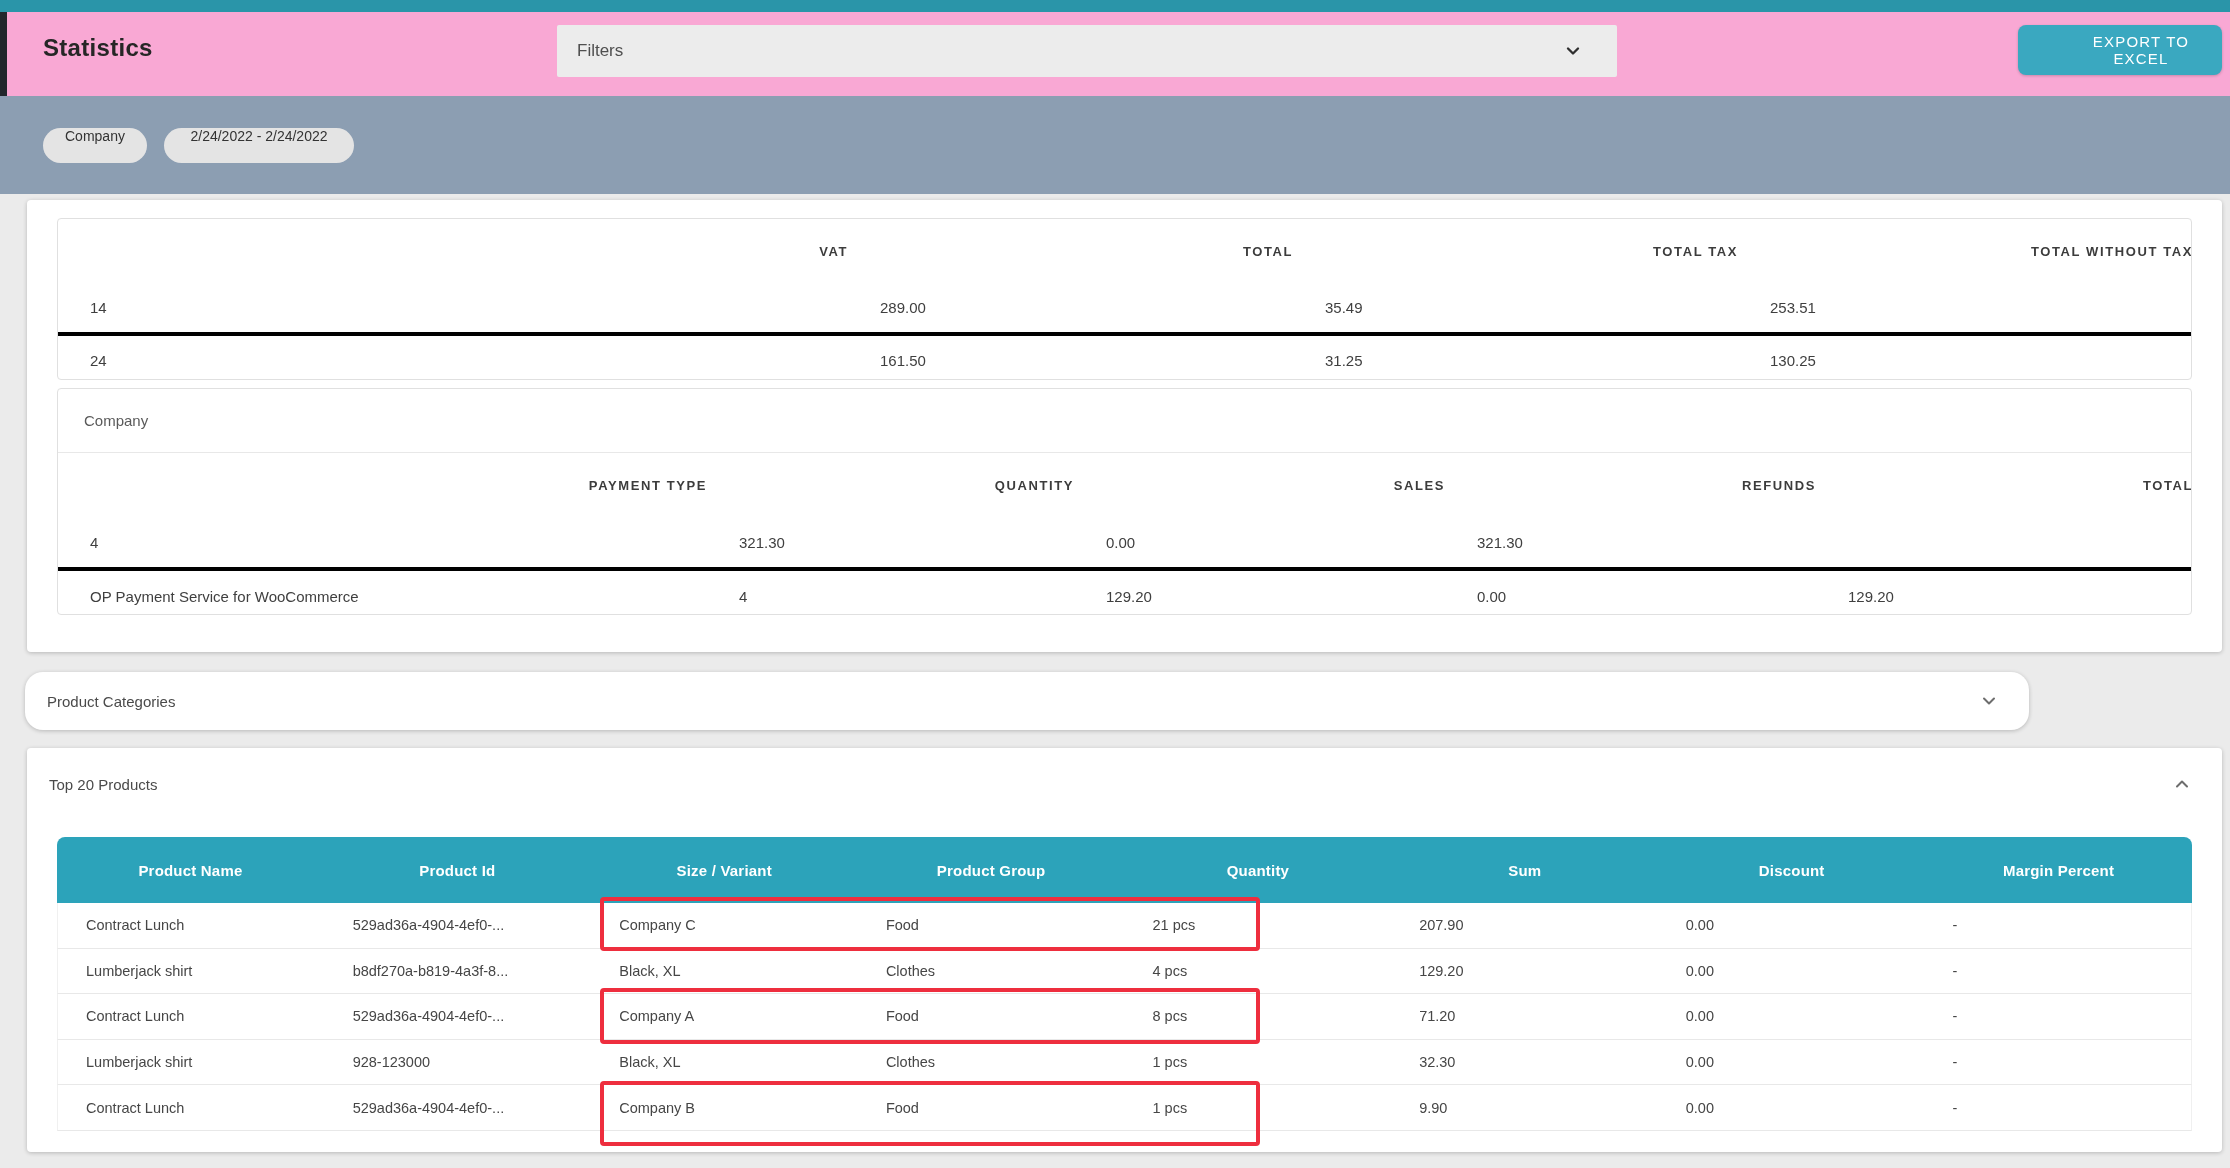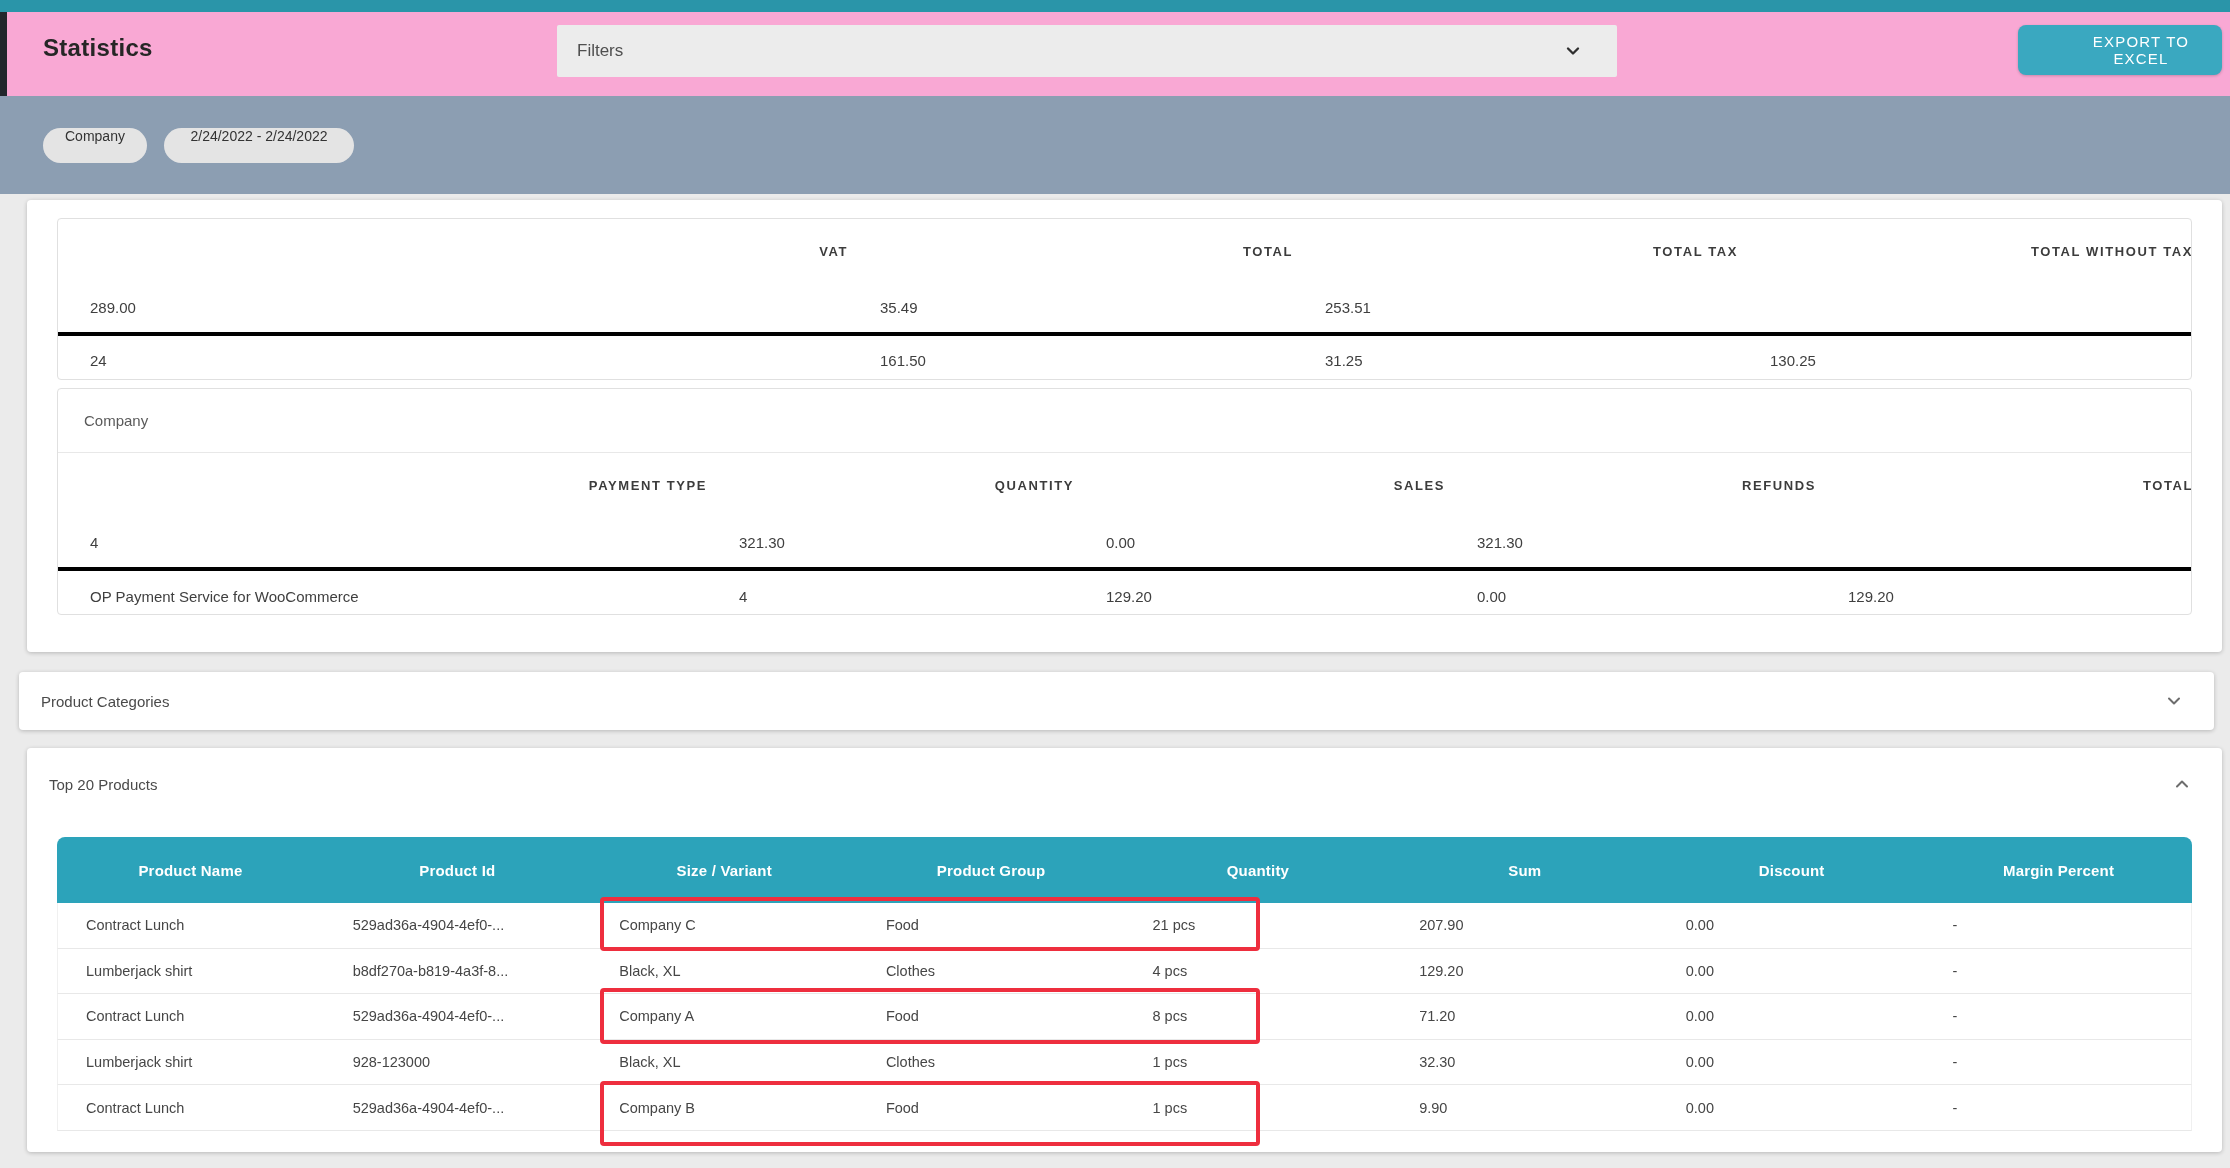--- a/index.html
+++ b/index.html
@@ -23,21 +23,21 @@
   .chipbar{position:absolute;left:0;top:96px;width:2230px;height:98px;background:#8c9eb2;}
   .chip{position:absolute;top:32px;height:35px;background:#e4e4e4;border-radius:18px;display:flex;align-items:flex-start;
         justify-content:center;font-size:14px;color:#333;padding:0 22px;box-sizing:border-box;cursor:pointer;}
   .chip-company{left:43px;min-width:98px;}
   .chip-dates{left:164px;min-width:190px;}
 
   .content-bg{position:absolute;left:0;top:194px;width:2230px;height:974px;background:#ebebeb;}
 
   .card{position:absolute;background:#fff;border-radius:4px;box-shadow:0 1px 4px rgba(0,0,0,.22);}
   .summary-card{left:27px;top:200px;width:2195px;height:452px;}
-  .pc-panel{left:19px;top:672px;width:2195px;height:58px;cursor:pointer;}
+  .pc-panel{left:25px;top:672px;width:2004px;height:58px;cursor:pointer;border-radius:18px;}
   .tp-panel{left:27px;top:748px;width:2195px;height:404px;}
 
   .inner-box{position:absolute;border:1px solid #e0e0e0;border-radius:4px;background:#fff;box-sizing:border-box;overflow:hidden;}
   .vat-box{left:30px;top:18px;width:2135px;height:162px;}
   .pay-box{left:30px;top:188px;width:2135px;height:227px;}
 
   .vat-grid{display:grid;grid-template-columns:790px 445px 445px 455px;}
   .pay-grid{display:grid;grid-template-columns:649px 367px 371px 371px 377px;}
   .thead-row{height:64px;align-items:center;text-align:right;}
   .th{font-size:13px;letter-spacing:1.6px;color:#3c3c3c;font-weight:600;padding-left:32px;white-space:nowrap;}
@@ -103,20 +103,21 @@
   <div class="card summary-card">
 
     <div class="inner-box vat-box">
       <div class="vat-grid thead-row">
         <div class="th">VAT</div>
         <div class="th">TOTAL</div>
         <div class="th">TOTAL TAX</div>
         <div class="th">TOTAL WITHOUT TAX</div>
       </div>
       <div class="vat-grid trow">
+        <div class="td">14</div>
         <div class="td">289.00</div>
         <div class="td">35.49</div>
         <div class="td">253.51</div>
       </div>
       <div class="vat-grid trow">
         <div class="td">24</div>
         <div class="td">161.50</div>
         <div class="td">31.25</div>
         <div class="td">130.25</div>
       </div>

